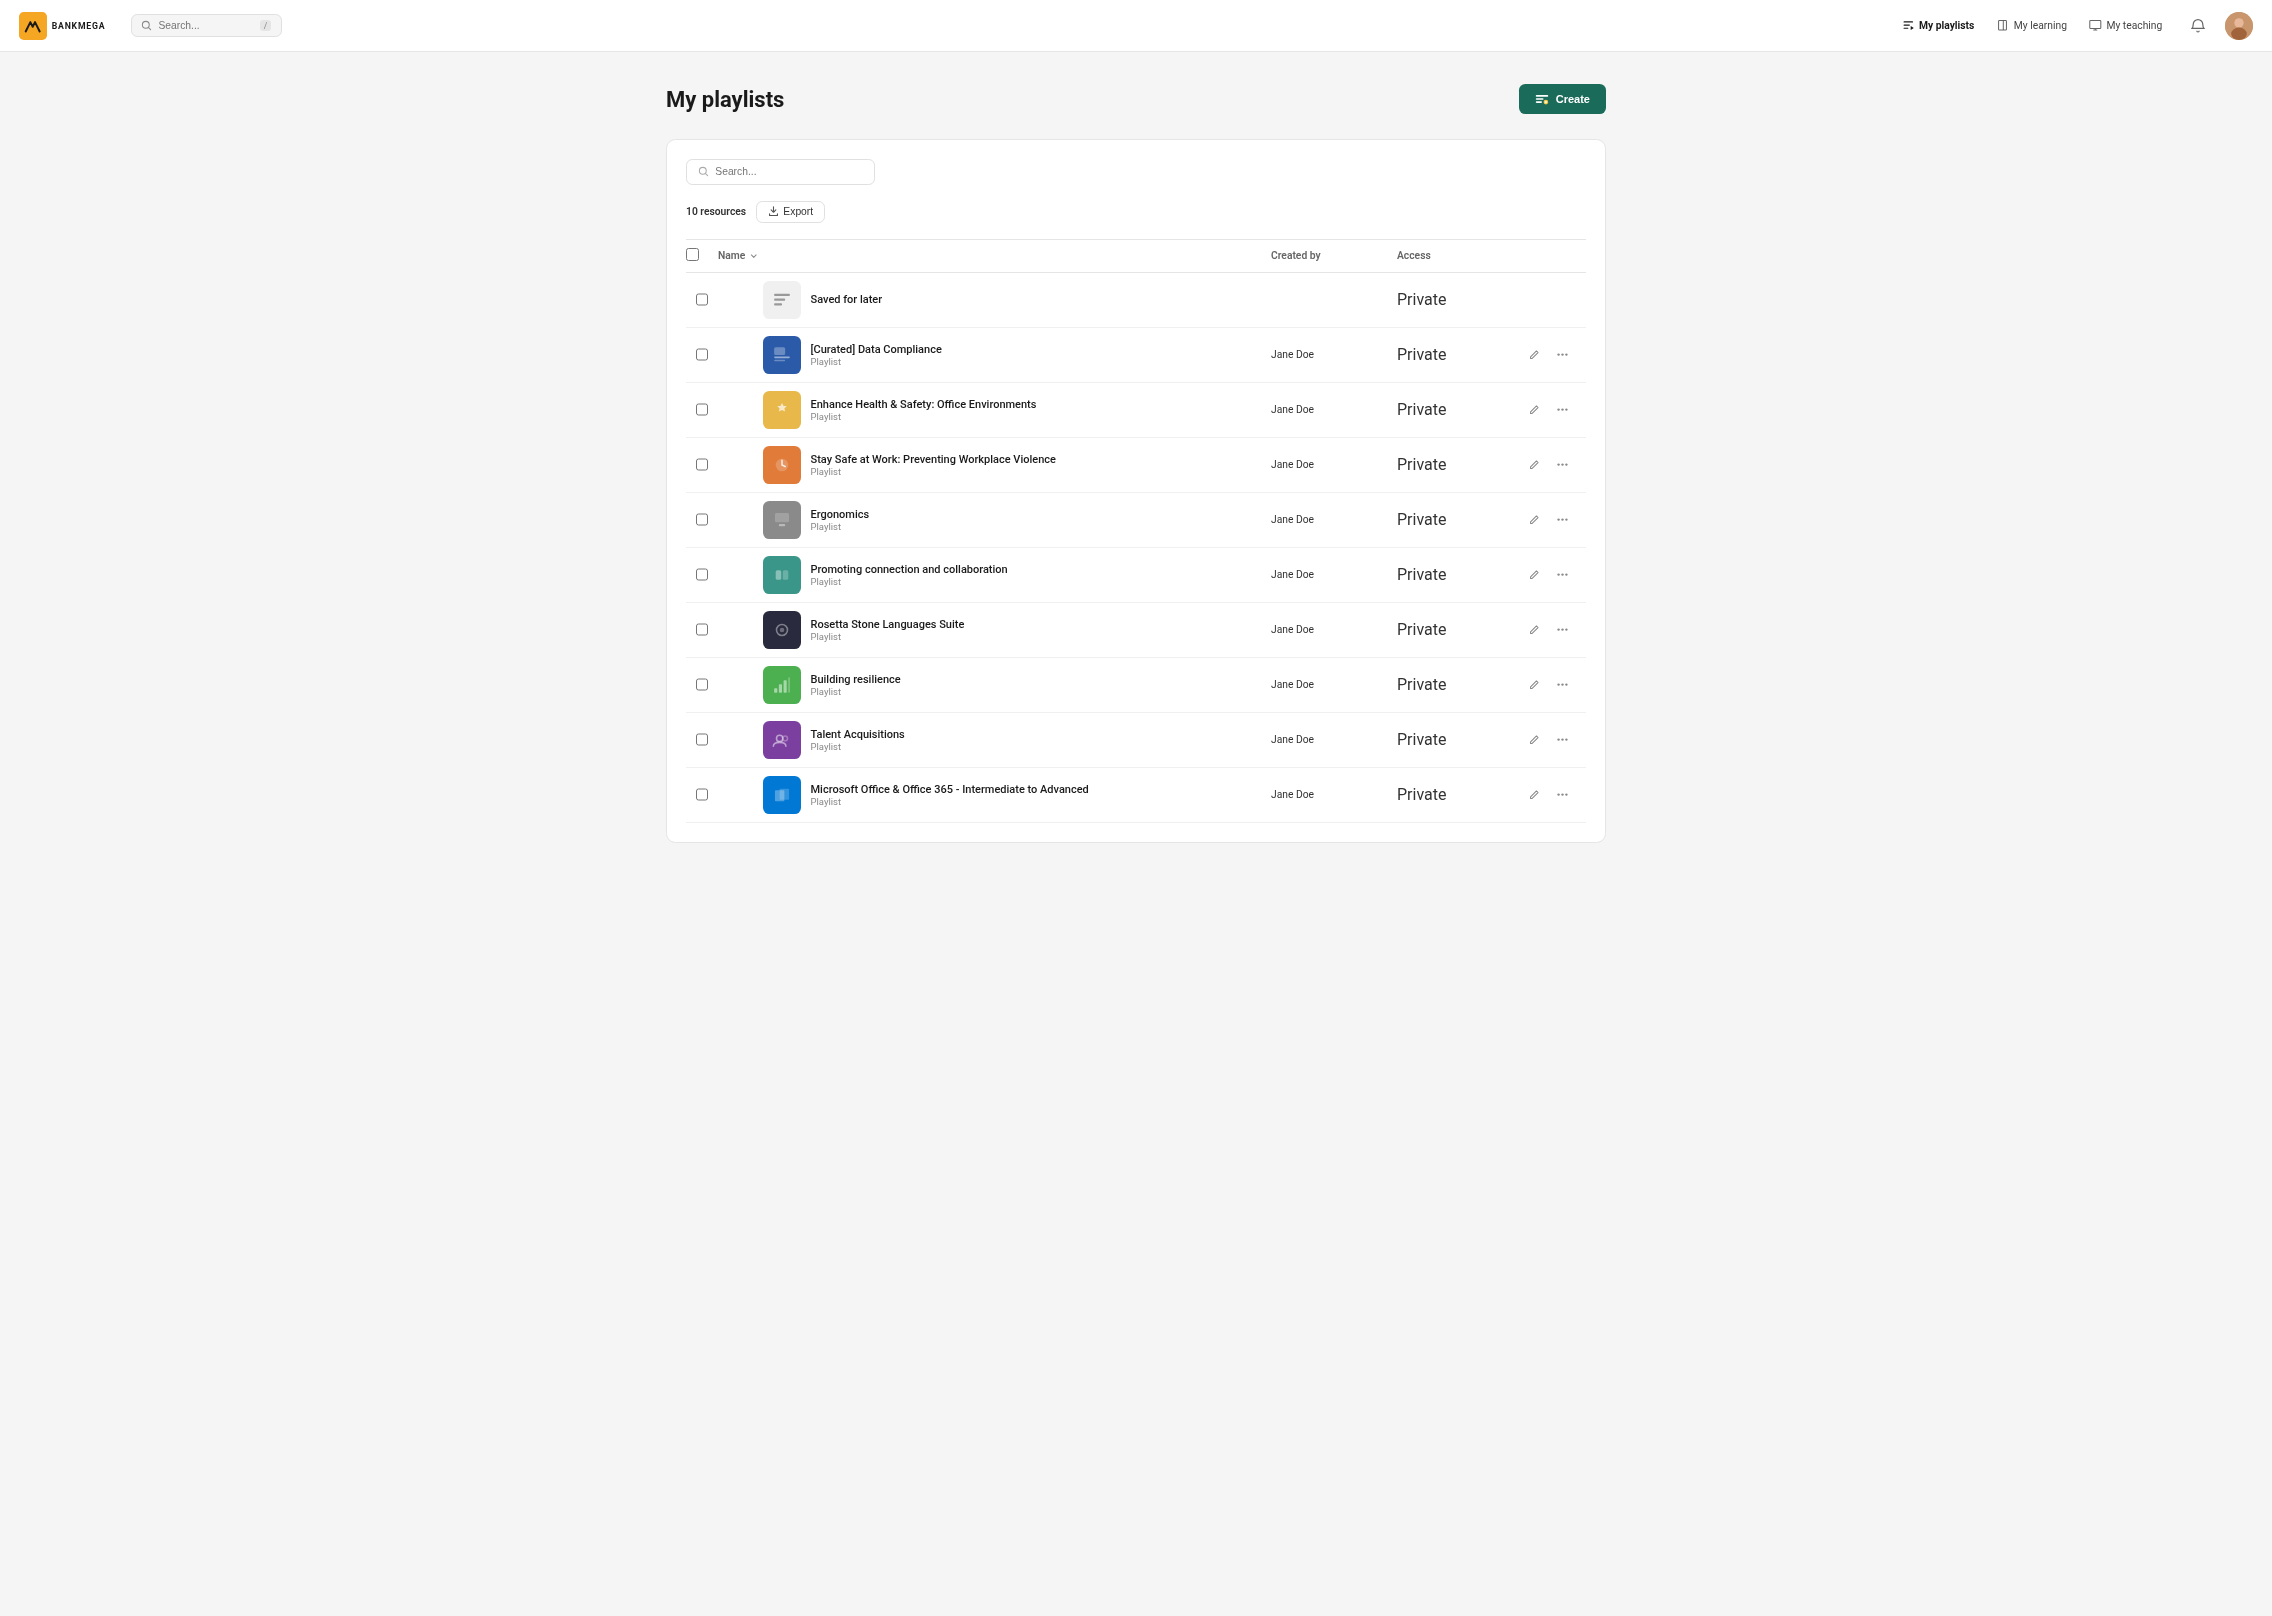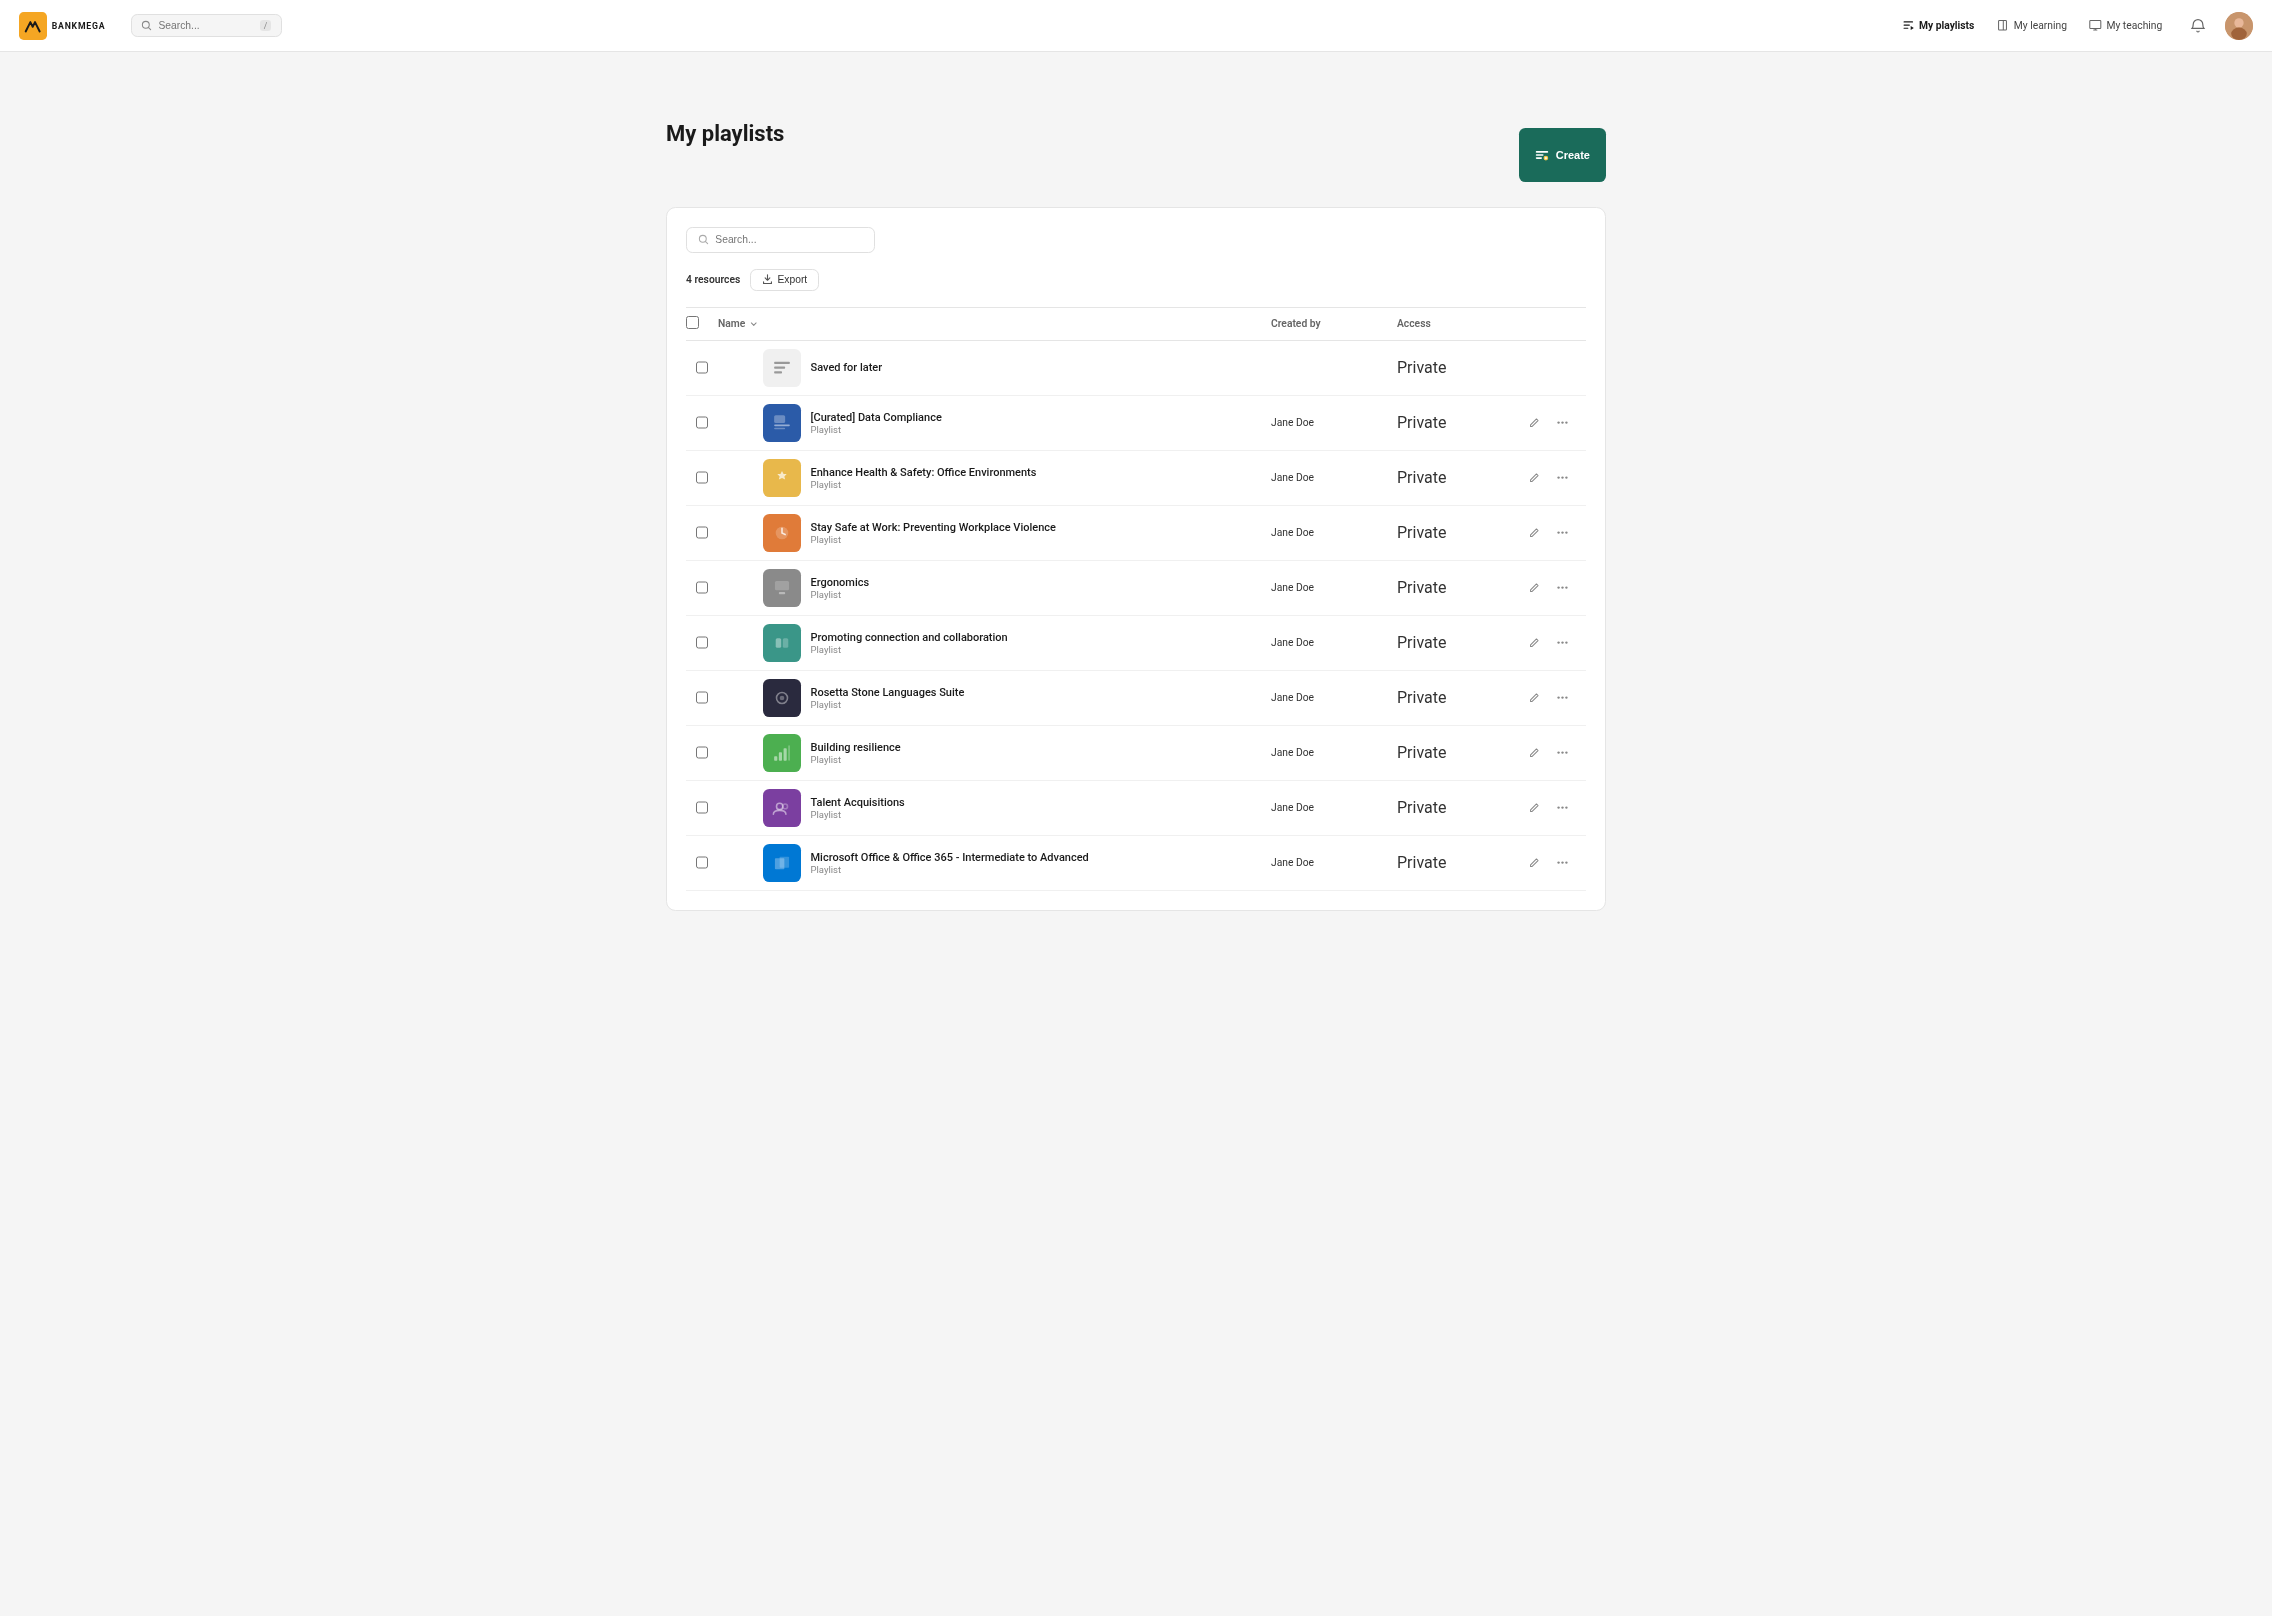--- a/index.html
+++ b/index.html
@@ -154,25 +154,24 @@
       color: #1a1a1a;
     }
     .create-btn {
       display: flex;
       align-items: center;
       gap: 6.3px;
       background: #1a6b5a;
       color: white;
       border: none;
       border-radius: 6.3px;
-      padding: 20px 16px;
+      padding: 8px 16px;
       font-size: 11px;
       font-weight: 600;
       cursor: pointer;
-      margin-top: 44px;
     }
 
     
     .card {
       background: #fff;
       border-radius: 9.5px;
       border: 0.8px solid #e5e5e5;
       padding: 19px;
     }
     .card-search {
@@ -384,21 +383,21 @@
       <div class="card-search-inner">
         <svg class="icon-sm" viewBox="0 0 16 16" fill="none">
           <circle cx="7" cy="7" r="5" stroke="#aaa" stroke-width="1.5"></circle>
           <path d="M11 11 L14 14" stroke="#aaa" stroke-width="1.5" stroke-linecap="round"></path>
         </svg>
         <input type="text" placeholder="Search..." style="">
       </div>
     </div>
 
     <div class="resource-row">
-      <span class="resource-count">4 resources</span>
+      <span class="resource-count">10 resources</span>
       <button class="export-btn">
         <svg width="11" height="11" viewBox="0 0 14 14" fill="none">
           <path d="M7 1v7M4 5l3 3 3-3" stroke="#555" stroke-width="1.4" stroke-linecap="round" stroke-linejoin="round"></path>
           <path d="M2 10v2h10v-2" stroke="#555" stroke-width="1.4" stroke-linecap="round"></path>
         </svg>
         <span>Export</span>
       </button>
     </div>
 
     <div class="table-header">

